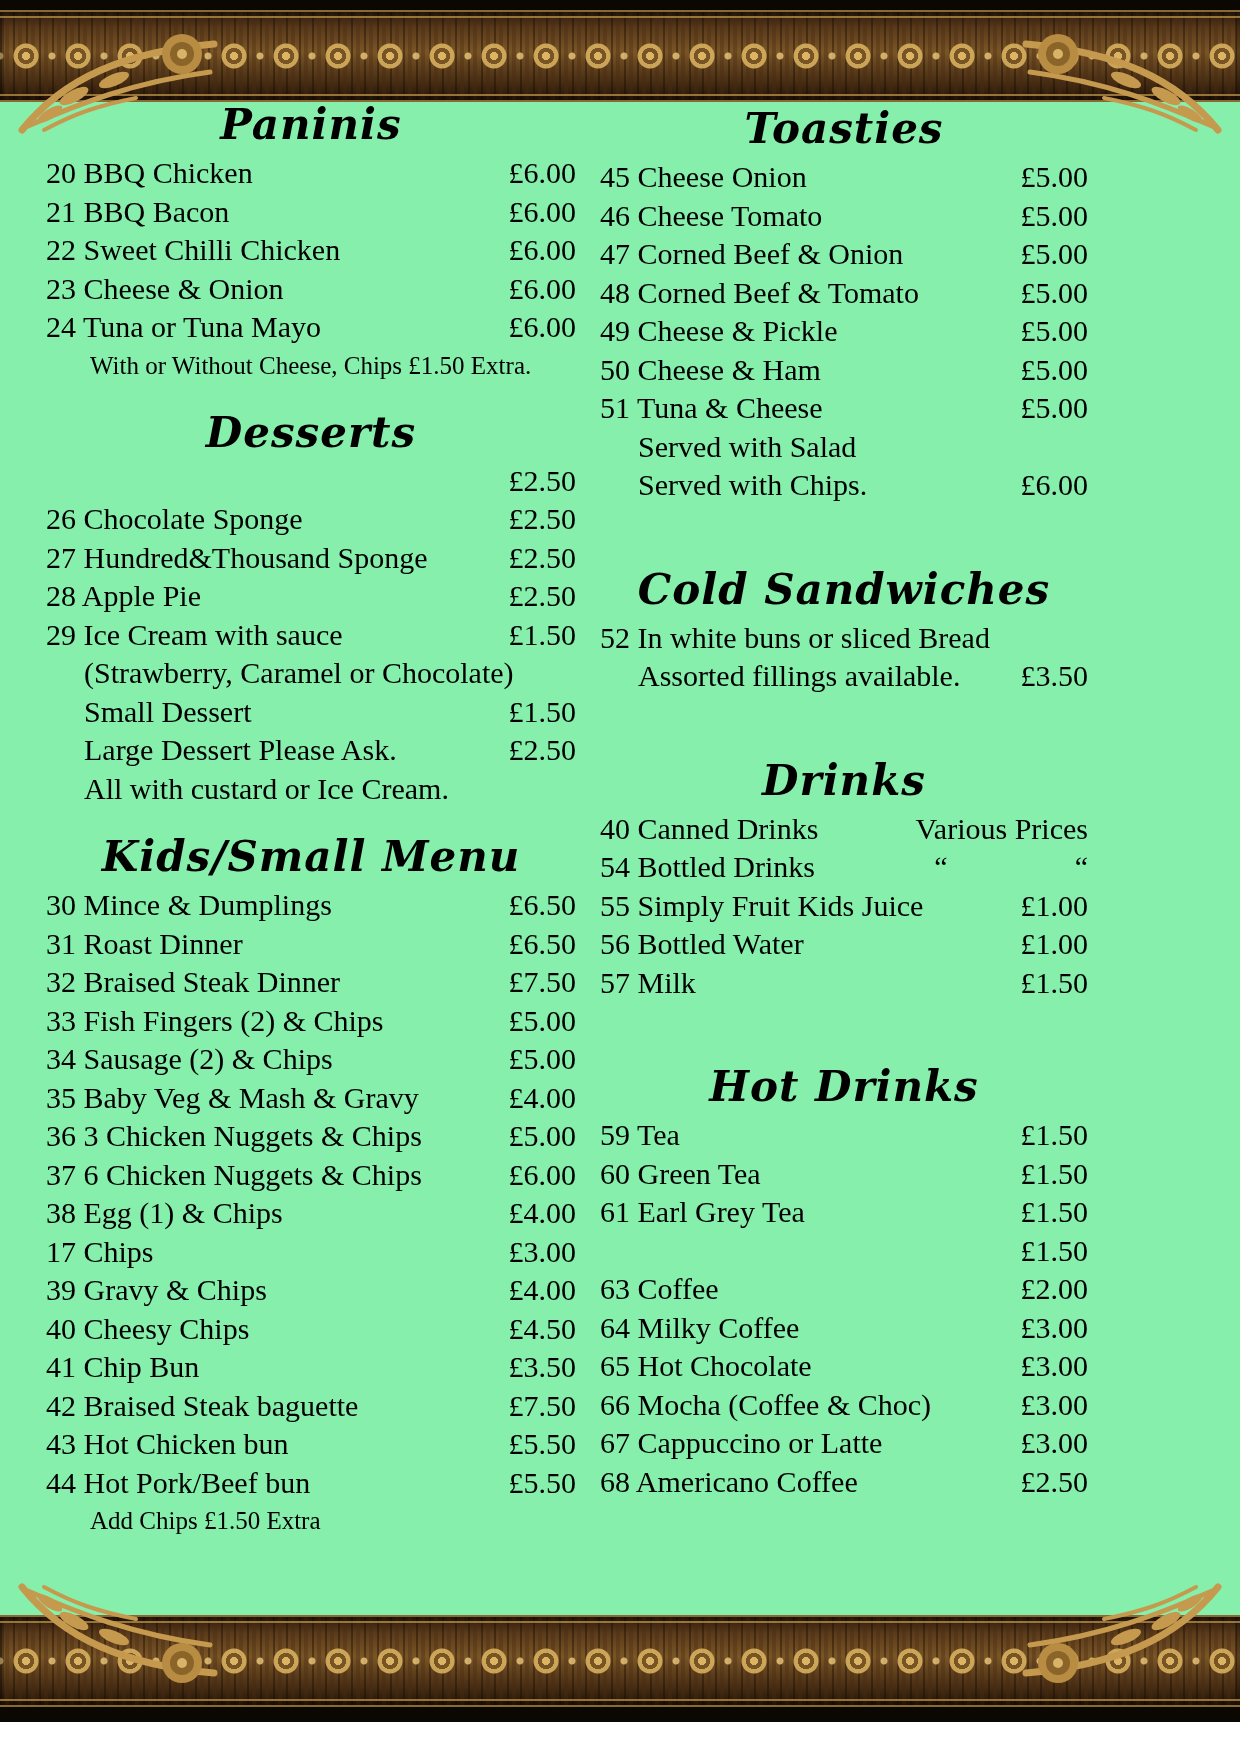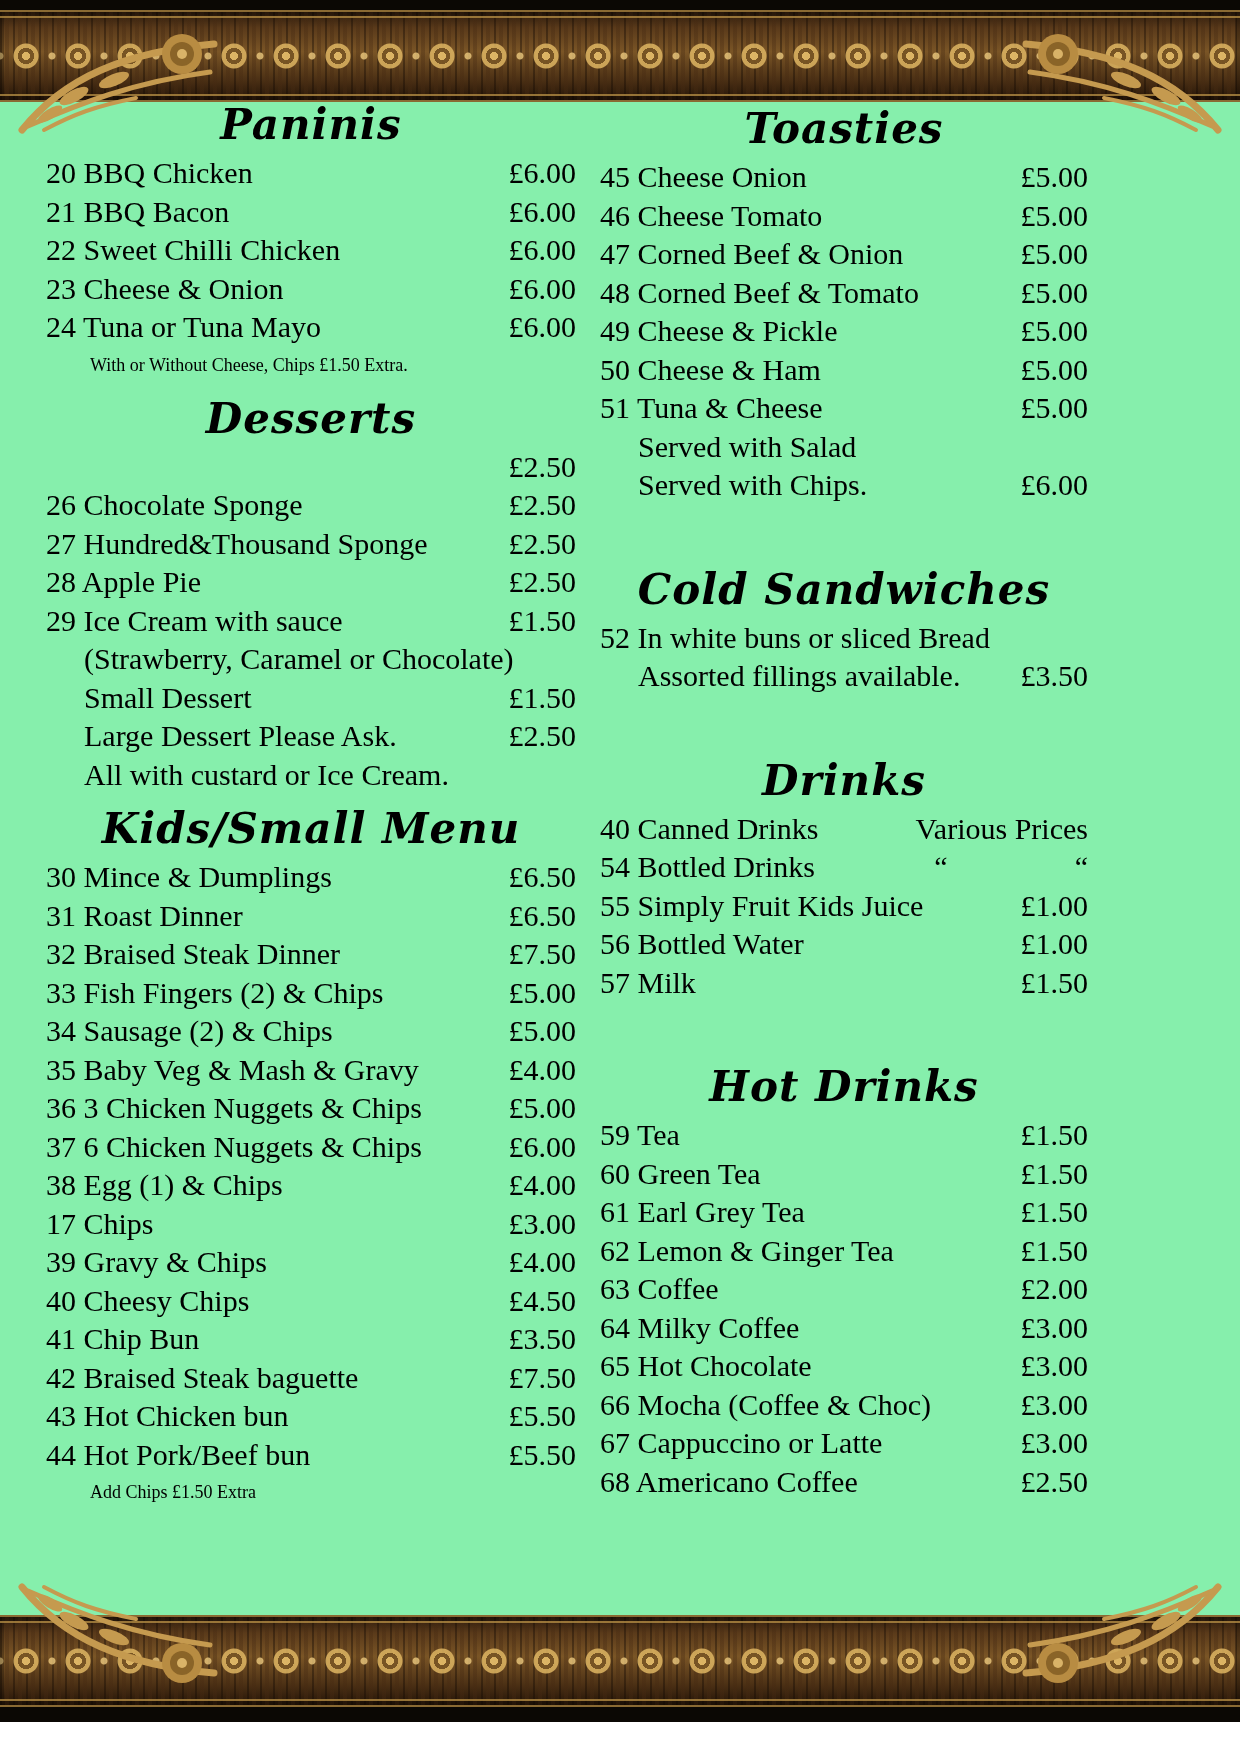--- a/index.html
+++ b/index.html
@@ -28,32 +28,32 @@
   .wood-band.top{top:10px;} .wood-band.bottom{bottom:15px;}
   .corner{position:absolute;width:210px;height:130px;z-index:4;pointer-events:none;}
   .corner.tl{left:14px;top:8px;}
   .corner.tr{right:14px;top:8px;transform:scaleX(-1);}
   .corner.bl{left:14px;bottom:13px;transform:scaleY(-1);}
   .corner.br{right:14px;bottom:13px;transform:scale(-1,-1);}
   
   .menu-col{position:absolute;z-index:1;}
   .menu-col.left{left:46px;top:100px;width:530px;}
   .menu-col.right{left:600px;top:104px;width:488px;}
-  .menu-section + .menu-section{margin-top:10px;}
+  .menu-section + .menu-section{margin-top:24px;}
   .menu-col.right .menu-section + .menu-section{margin-top:60px;}
   .section-title{
     text-align:center;font-family:"DejaVu Serif",serif;font-style:italic;font-weight:bold;
     font-size:42px;line-height:50px;letter-spacing:1px;margin:0 0 4px 0;
   }
   .menu-row{display:flex;align-items:baseline;font-size:30px;font-weight:normal;line-height:38.5px;}
   .menu-row .row-text{white-space:nowrap;}
   .menu-row .row-mid{flex:1 1 auto;text-align:center;}
   .menu-row .row-price{margin-left:auto;white-space:nowrap;padding-left:8px;}
   .menu-row.sub{padding-left:38px;}
-  .menu-row.note{padding-left:44px;font-size:18px;line-height:37px;}
+  .menu-row.note{padding-left:44px;font-size:25px;line-height:37px;}
 </style>
 </head>
 <body>
 
 <div class="page">
 
   <div class="bar-black top"></div>
   <div class="wood-band top"></div>
 
   <div class="bar-black bottom"></div>
@@ -343,21 +343,20 @@
         </div>
         <div class="menu-row item">
           <span class="row-text">60 Green Tea</span>
           <span class="row-price">£1.50</span>
         </div>
         <div class="menu-row item">
           <span class="row-text">61 Earl Grey Tea</span>
           <span class="row-price">£1.50</span>
         </div>
         <div class="menu-row item">
-          <span class="row-text">62 Lemon &amp; Ginger Tea</span>
           <span class="row-price">£1.50</span>
         </div>
         <div class="menu-row item">
           <span class="row-text">63 Coffee</span>
           <span class="row-price">£2.00</span>
         </div>
         <div class="menu-row item">
           <span class="row-text">64 Milky Coffee</span>
           <span class="row-price">£3.00</span>
         </div>

